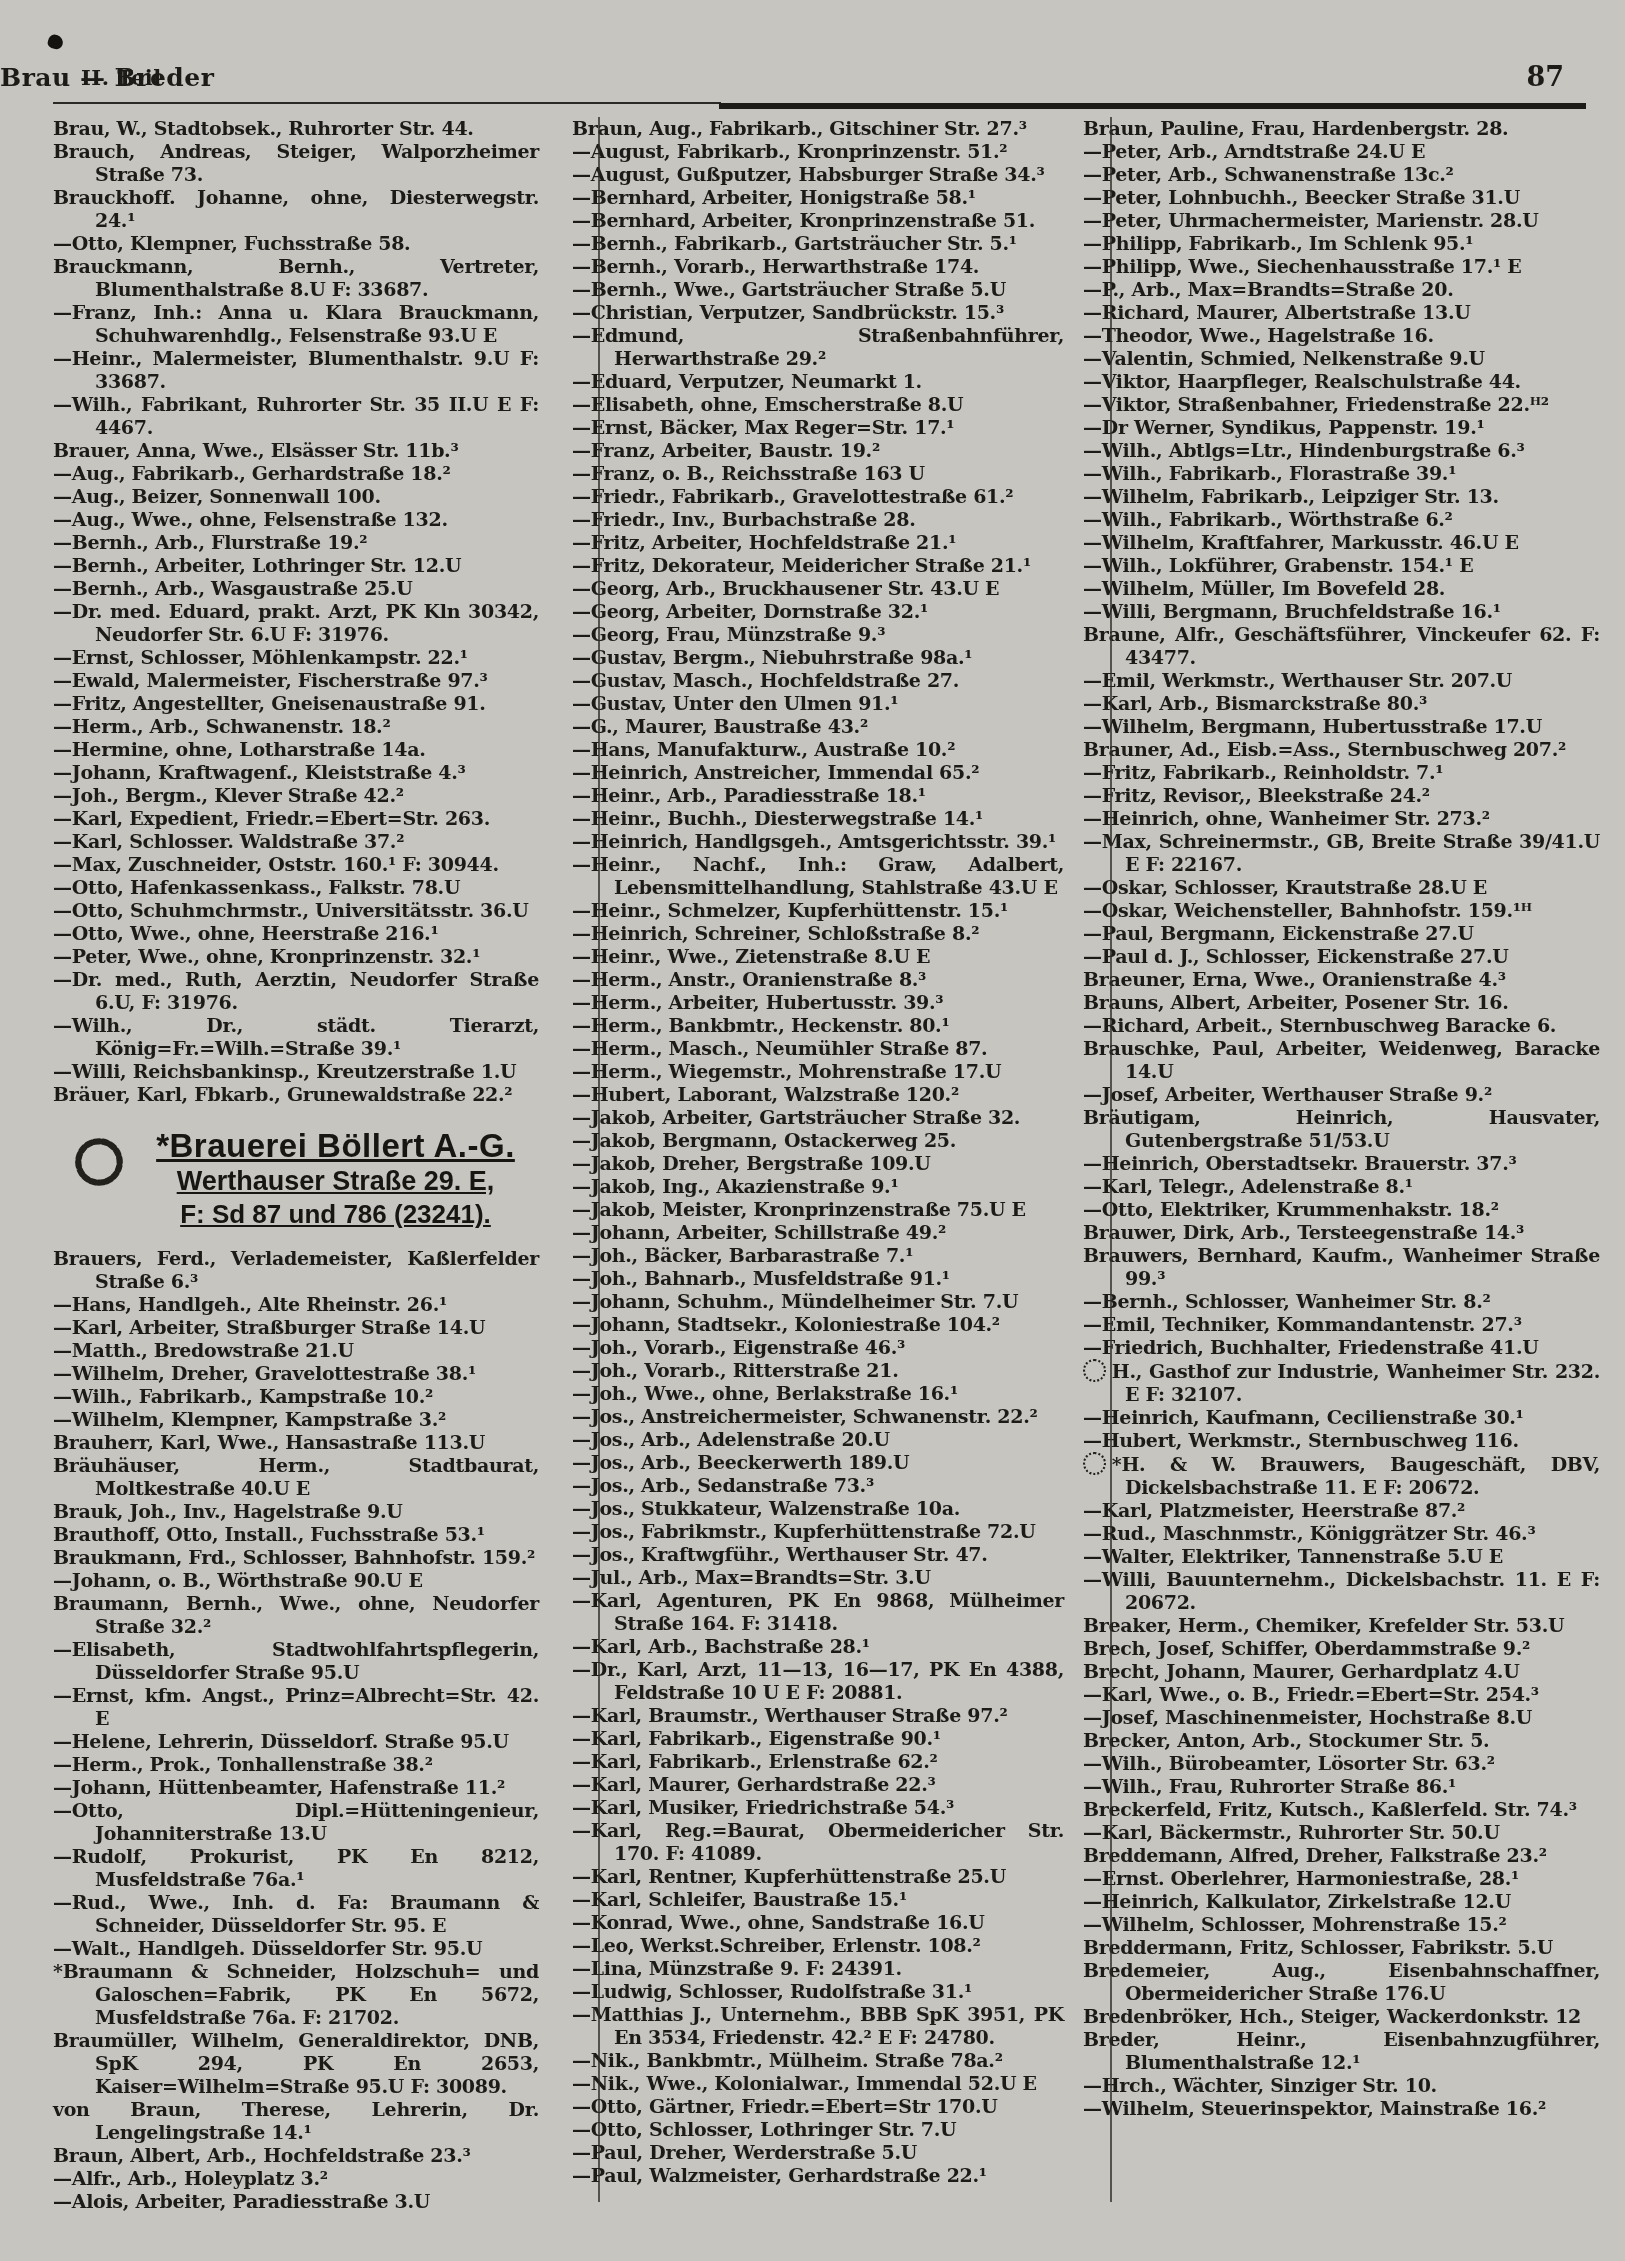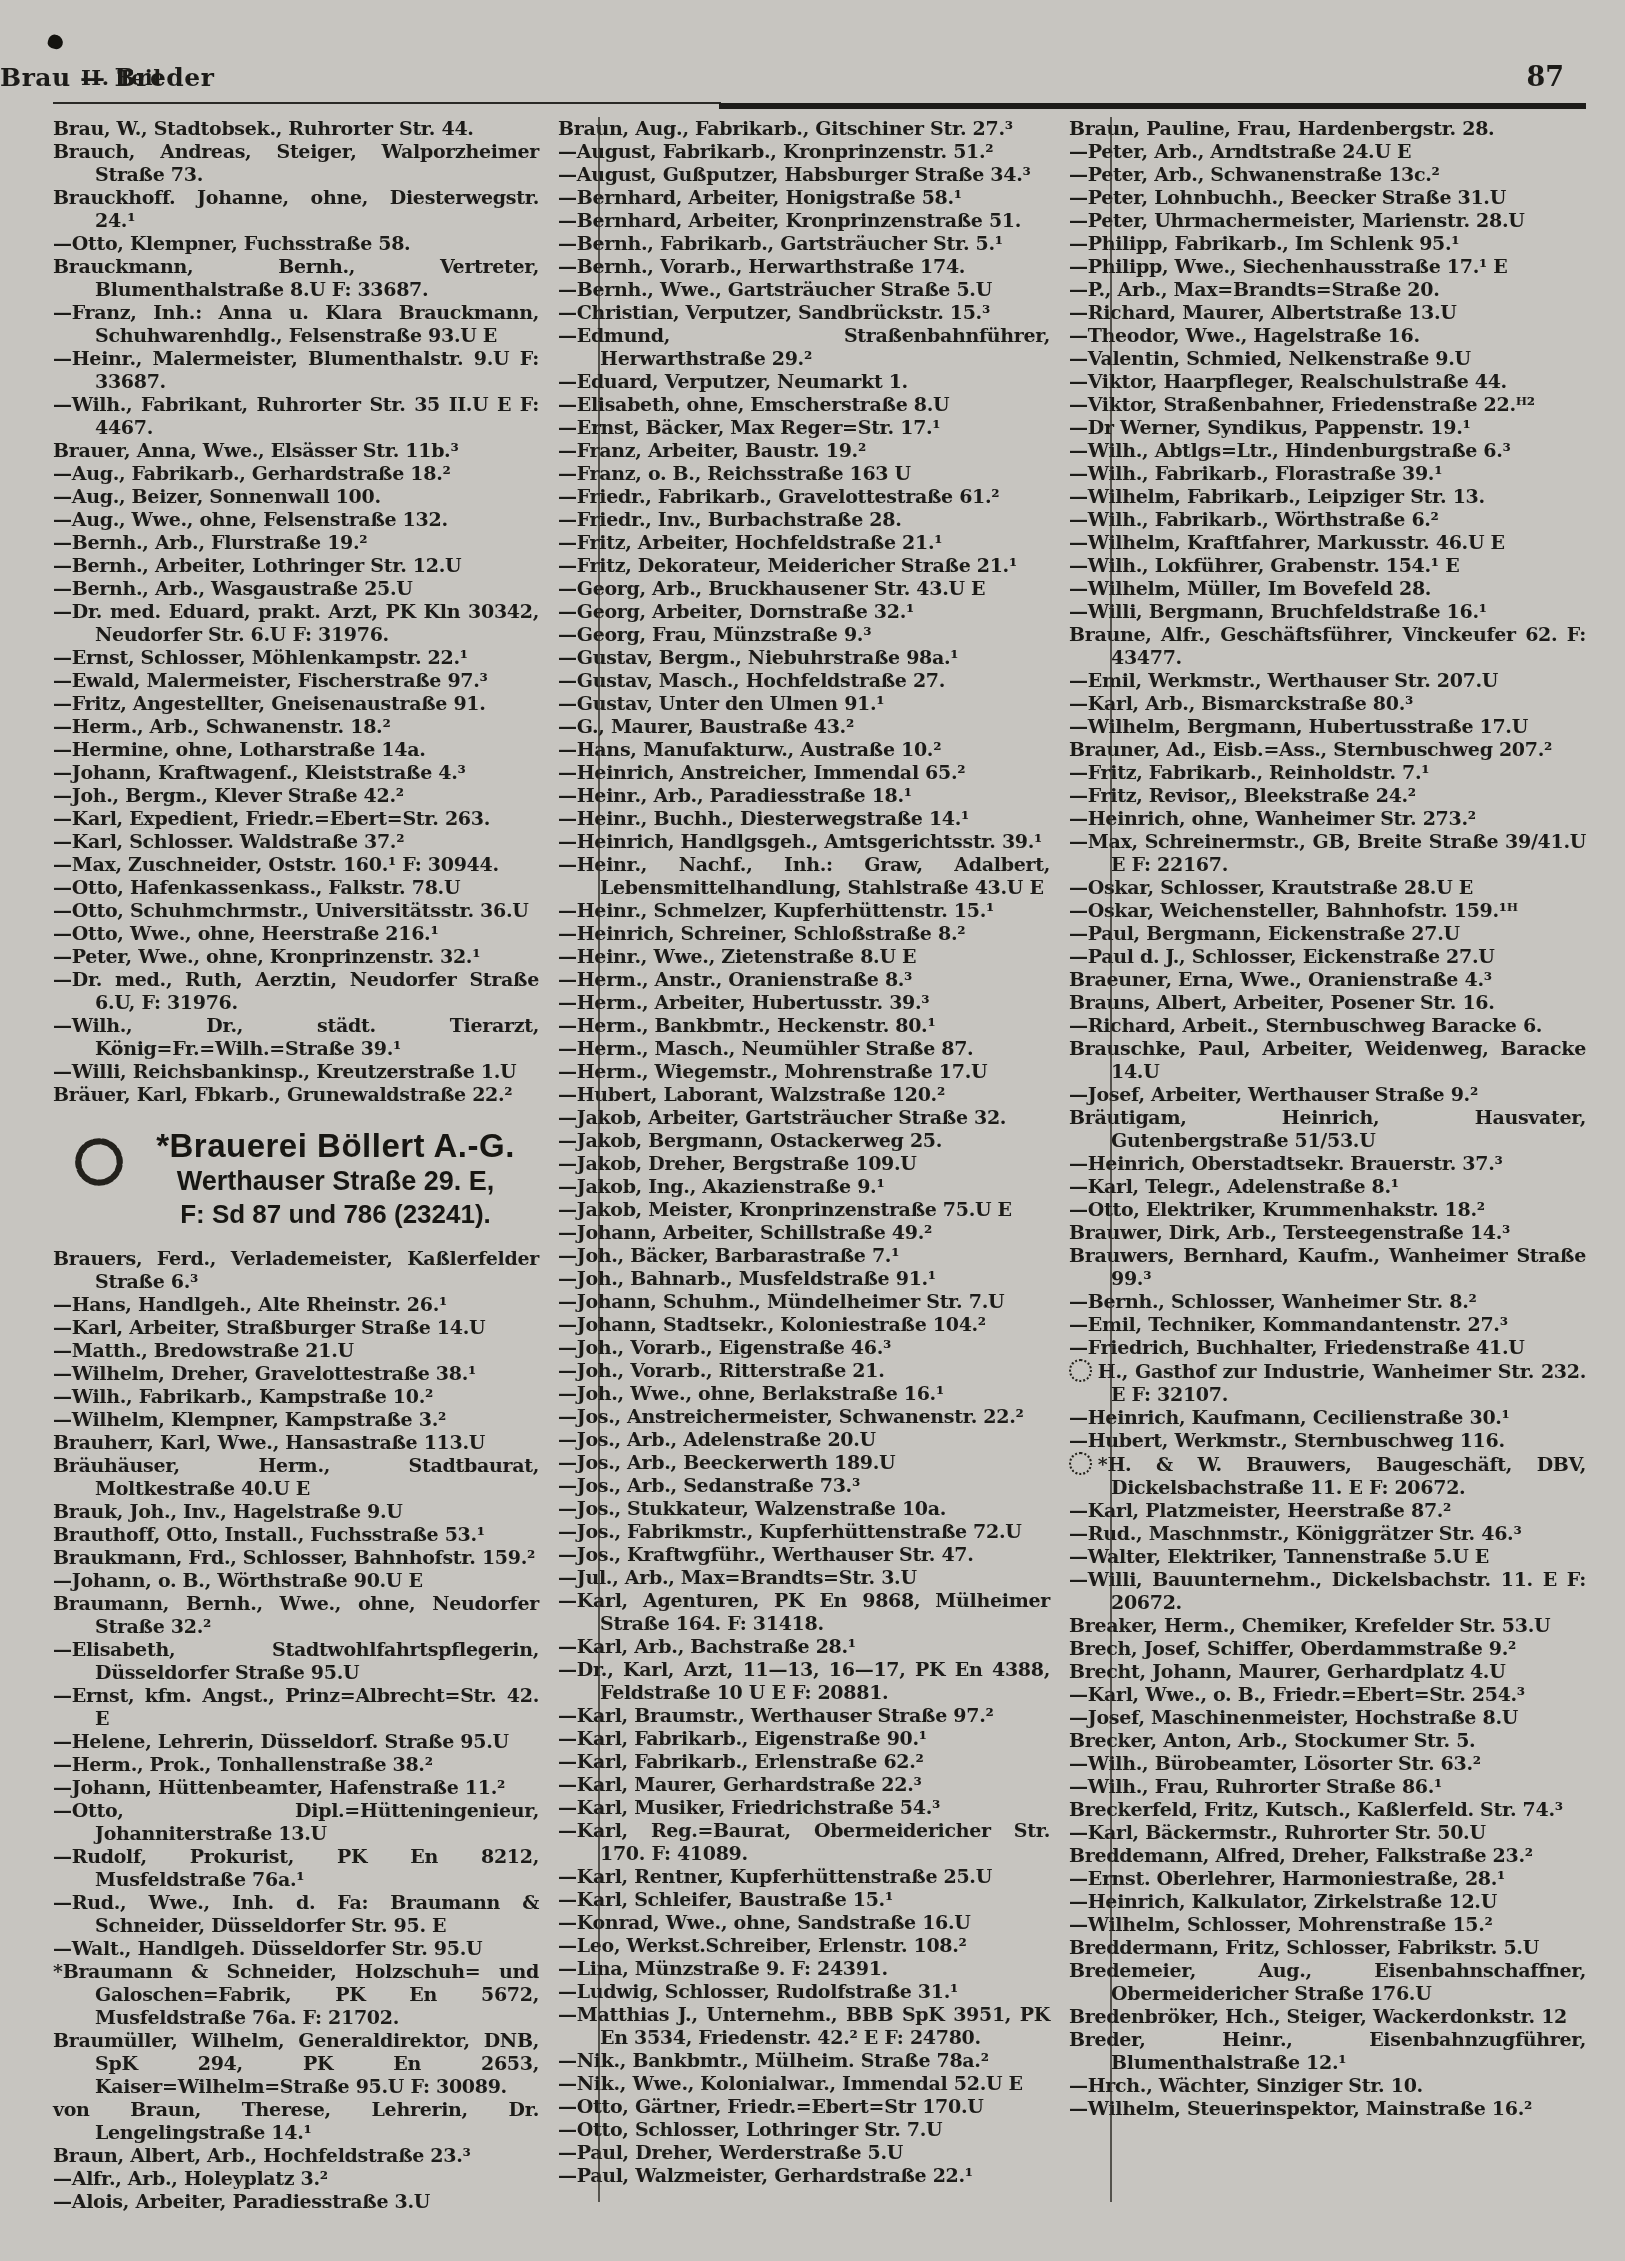--- a/index.html
+++ b/index.html
@@ -32,21 +32,21 @@
   }
   .rule-thick{
     position:absolute;left:719px;top:103px;width:867px;height:5.8px;background:#1d1c19;
   }
   
   .columns{
     position:absolute;left:53px;top:117px;width:1533px;
     display:flex;
   }
   .col{flex:none;}
-  .col1{width:486px;margin-right:19px;}
+  .col1{width:486px;margin-right:33px;}
   .col2{width:492px;margin-right:19px;}
   .col3{width:517px;}
   .vr{position:absolute;top:0;width:1.9px;height:2085px;background:rgba(45,43,38,.75);}
   .vr1{left:545px;}
   .vr2{left:1057px;}
   .entry{
     font-size:19px;line-height:23px;font-weight:bold;
     letter-spacing:-0.3px;
     text-align:justify;
     padding-left:42px;text-indent:-42px;
@@ -59,21 +59,21 @@
   
   .ad{
     display:none; 
     margin:21px 0 17.3px 5.8px;
     align-items:flex-start;
   }
   .ad-logo{flex:none;width:54px;height:54px;margin:7.7px 5.8px 0 13.4px;}
   .ad-text{
     flex:1;text-align:center;
     font-family:"Liberation Sans","DejaVu Sans",sans-serif;
-    font-weight:bold;color:#171612;
+    font-weight:bold;color:#171612;text-decoration:underline;
   }
   .ad-line1{font-size:33px;letter-spacing:0.5px;line-height:38px;}
   .ad-line2{font-size:27px;line-height:33px;}
   .ad-line3{font-size:26px;line-height:32px;}
 </style>
 </head>
 <body>
 
 <div class="page">
 

